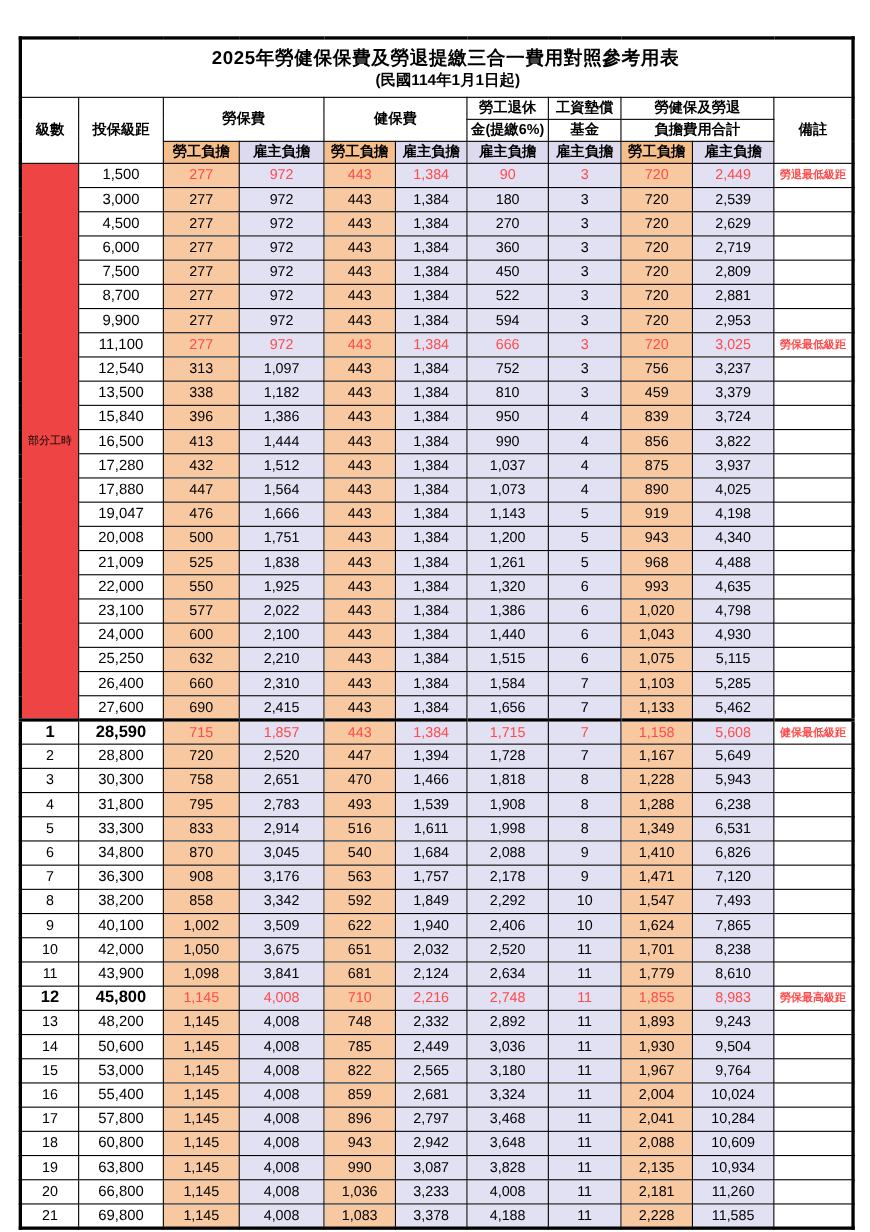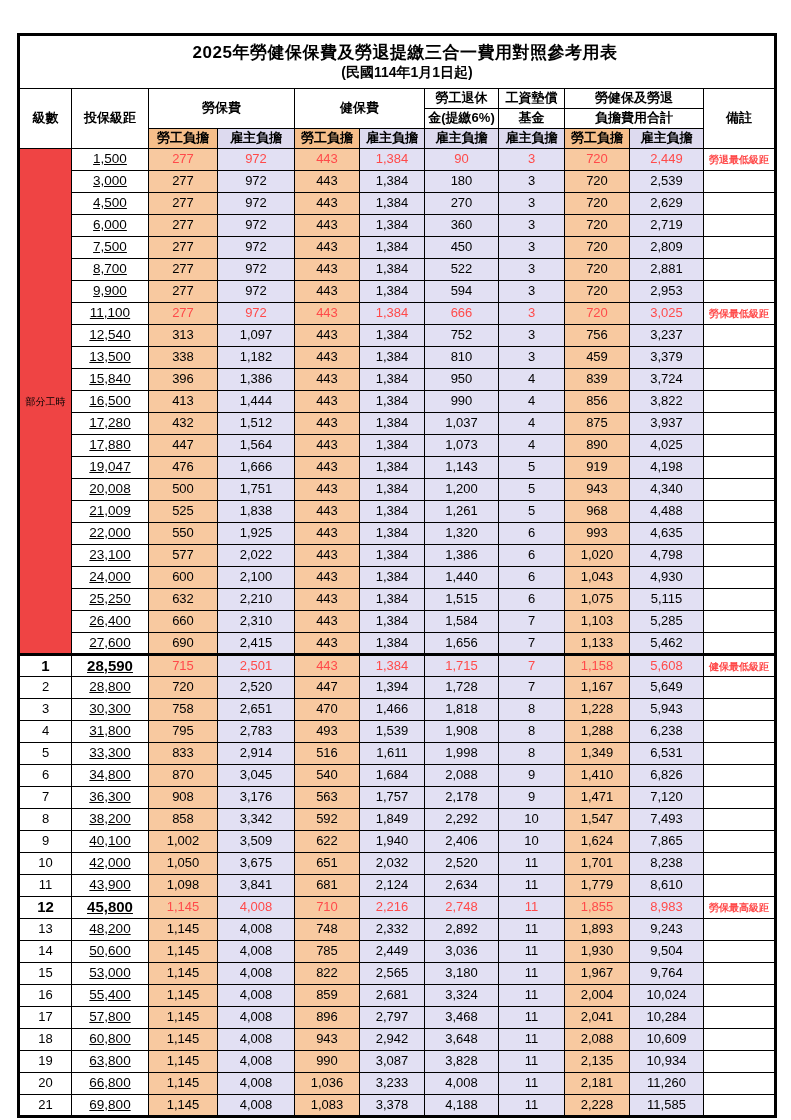--- a/index.html
+++ b/index.html
@@ -33,21 +33,21 @@
   
   thead tr{height:20px;}
   thead td{font-size:13px;font-weight:600;background:#fff;}
   td.h-emp{background:var(--employee-fill);text-align:center;}
   td.h-er{background:var(--employer-fill);}
   
   tbody tr{height:22px;}
   td.c-emp{background:var(--employee-fill-data);}
   td.c-er{background:var(--employer-fill-data);}
   td.level-cell,td.bracket-cell,td.remark-cell{background:#fff;}
-  td.bracket-cell{font-size:13.5px;text-decoration:underline;}
+  td.bracket-cell{font-size:13.5px;}
   td.part-time-cell{font-size:10px;background:#ef4444;}
   tr.red td.value-cell{color:var(--highlight-red);}
   td.remark-cell{font-size:10px;font-weight:700;color:var(--highlight-red);}
   tr.big td.level-cell,tr.big td.bracket-cell{font-size:15px;font-weight:600;}
   tr.sep td{border-top:3px solid var(--border-color);}
 </style>
 </head>
 <body>
 
 <div class="sheet">
@@ -373,21 +373,21 @@
           <td class="value-cell c-er">1,656</td>
           <td class="value-cell c-er">7</td>
           <td class="value-cell c-emp">1,133</td>
           <td class="value-cell c-er">5,462</td>
           <td class="remark-cell"></td>
         </tr>
         <tr class="red big sep">
           <td class="level-cell">1</td>
           <td class="bracket-cell">28,590</td>
           <td class="value-cell c-emp">715</td>
-          <td class="value-cell c-er">2,501</td>
+          <td class="value-cell c-er">1,857</td>
           <td class="value-cell c-emp">443</td>
           <td class="value-cell c-er">1,384</td>
           <td class="value-cell c-er">1,715</td>
           <td class="value-cell c-er">7</td>
           <td class="value-cell c-emp">1,158</td>
           <td class="value-cell c-er">5,608</td>
           <td class="remark-cell">健保最低級距</td>
         </tr>
         <tr>
           <td class="level-cell">2</td>

